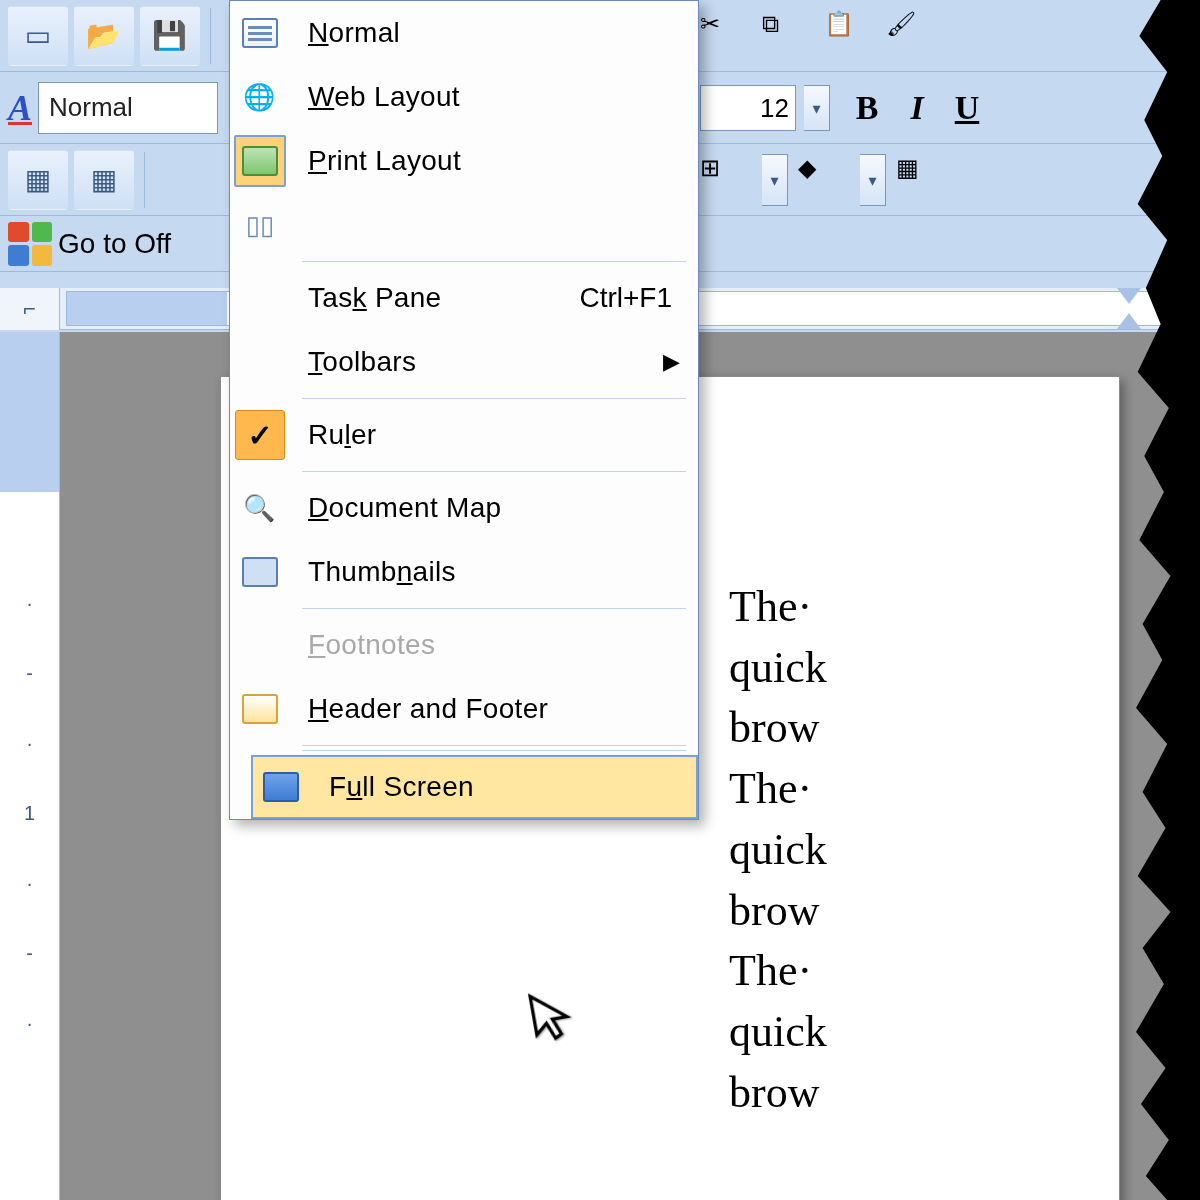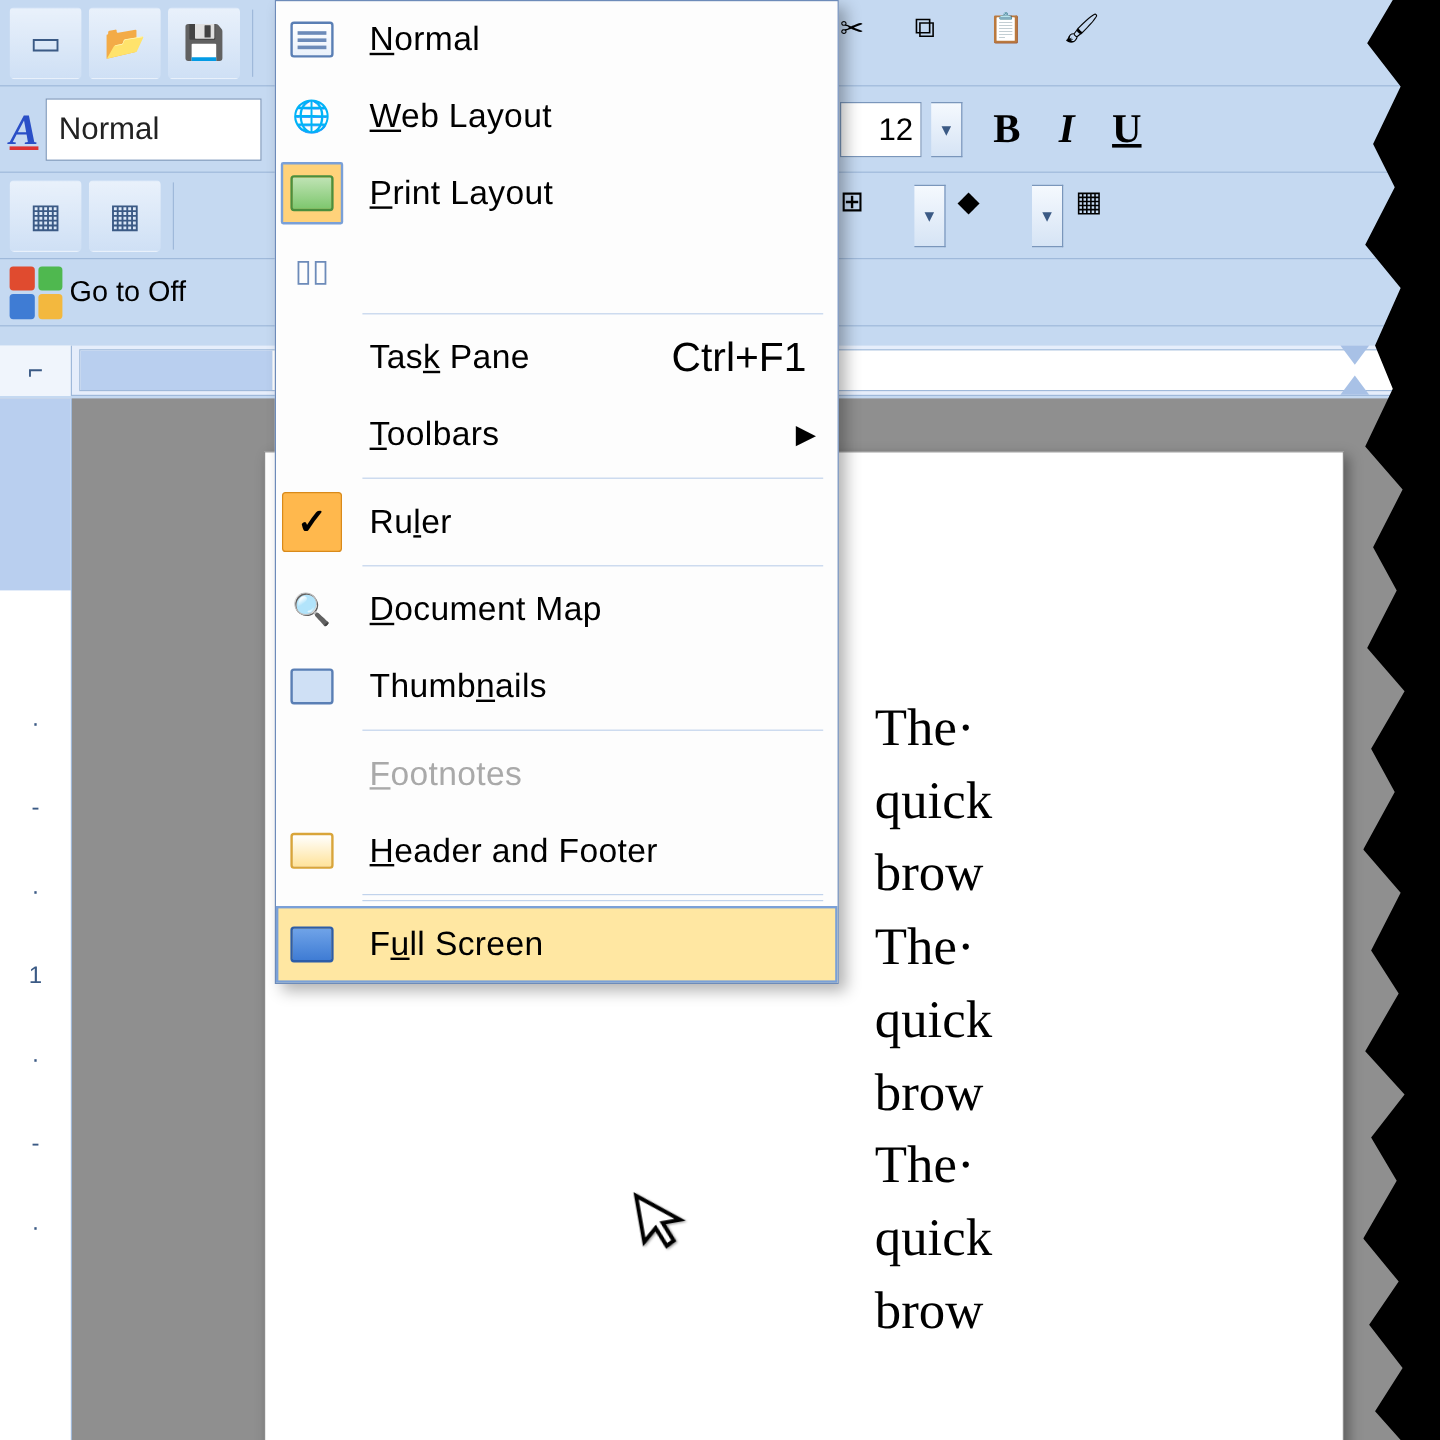--- a/index.html
+++ b/index.html
@@ -24,21 +24,21 @@
   width:60px; height:60px; border:1px solid transparent; border-radius:4px;
   display:flex; align-items:center; justify-content:center; background:linear-gradient(#e9f1fb,#cfe0f5);
   color:#3b5a85; font-size:28px;
 }
 .toolbar .sep { width:1px; height:56px; background:#9fb9da; margin:0 4px; }
 .styleBox {
   background:#fff; border:1px solid #7a96bb; padding:4px 10px; height:52px;
   display:flex; align-items:center; font-size:26px; color:#222; width:180px;
 }
 .fontsize {
-  background:#fff; border:1px solid #7a96bb; height:46px; width:68px;
+  background:#fff; border:1px solid #7a96bb; height:46px; width:96px;
   display:flex; align-items:center; justify-content:flex-end; padding-right:6px; font-size:26px;
 }
 .dropdown-arrow { width:26px; height:46px; border:1px solid #7a96bb; border-left:none; background:linear-gradient(#f5f9fe,#d6e4f5); display:flex;align-items:center;justify-content:center;font-size:16px;color:#3b5a85;}
 .bold { font-family:"Times New Roman",serif; font-weight:bold; font-size:34px; width:42px; text-align:center;}
 .italic { font-family:"Times New Roman",serif; font-style:italic; font-weight:bold; font-size:34px; width:42px; text-align:center;}
 .underline { font-family:"Times New Roman",serif; font-weight:bold; text-decoration:underline; font-size:34px; width:42px; text-align:center;}
 .officeLogo { width:44px; height:44px; display:grid; grid-template:1fr 1fr/1fr 1fr; gap:3px; }
 .officeLogo div:nth-child(1){background:#e04b2f;border-radius:3px;}
 .officeLogo div:nth-child(2){background:#4fb84f;border-radius:3px;}
 .officeLogo div:nth-child(3){background:#3f7cd4;border-radius:3px;}
@@ -65,25 +65,25 @@
 
 
 .viewMenu {
   position:absolute; left:229px; top:0; width:470px;
   background:#fdfdfd; border:1px solid #6d8bb9; box-shadow:6px 6px 12px rgba(0,0,0,.3);
   z-index:500;
 }
 .mi { display:flex; align-items:center; height:64px; position:relative; }
 .mi .ic { width:60px; height:64px; display:flex; align-items:center; justify-content:center; font-size:28px; color:#3b5a85; }
 .mi .lbl { flex:1; padding:0 18px 0 18px; font-size:28px; color:#000; letter-spacing:.3px;}
-.mi .sc { padding-right:26px; font-size:34px; color:#000;}
+.mi .sc { padding-right:26px; font-size:28px; color:#000;}
 .mi .arr { padding-right:18px; font-size:22px; color:#000;}
 .mi.disabled .lbl { color:#a9a9a9; }
 .menuSep { height:1px; background:#c1d3ec; margin:4px 12px 4px 72px;}
-.mi.hover { background:#ffe7a2; outline:2px solid #7aa0d8; outline-offset:-2px;}
+.mi.hover { background:#ffe7a2; outline:2px solid #7aa0d8; outline-offset:-2px;margin-left:21px;}
 .mi.hover .ic { }
 .mi.checked .ic { background:#ffb84d; border:1px solid #d98a1a; width:50px; height:50px; margin:7px 5px; border-radius:3px;}
 .mi.selectedView .ic { background:#ffd27a; border:2px solid #7aa0d8; width:52px; height:52px; margin:6px 4px; border-radius:2px;}
 .und { text-decoration:underline; }
 
 
 .ico { width:36px; height:30px; border:2px solid #5a7fb5; border-radius:3px; background:#fff; position:relative;}
 .docico { background:linear-gradient(#fff,#eaf1fb); }
 .docico:before{content:"";position:absolute;left:4px;right:4px;top:6px;height:3px;background:#6d8bb9;box-shadow:0 6px 0 #6d8bb9,0 12px 0 #6d8bb9;}
 
@@ -133,21 +133,21 @@
     <div class="sep"></div>
   </div>
 
   <div class="toolbar" style="height:56px">
     <div class="officeLogo">
         <div></div>
         <div></div>
         <div></div>
         <div></div>
       </div>
-    <span style="font-size:24px;color:#000;">Go to Off</span>
+    <span style="font-size:28px;color:#000;">Go to Off</span>
   </div>
 
   <div style="position:absolute; left:700px; top:72px; height:72px; display:flex; align-items:center; gap:8px;">
     <div class="fontsize">
         <span>12</span>
       </div>
     <div class="dropdown-arrow">▾</div>
     <div class="sep"></div>
     <div class="bold">B</div>
     <div class="italic">I</div>

